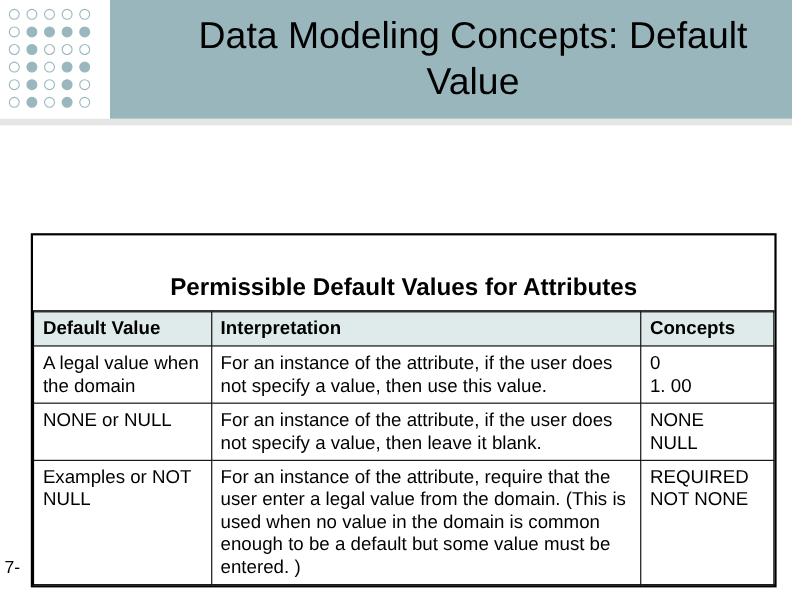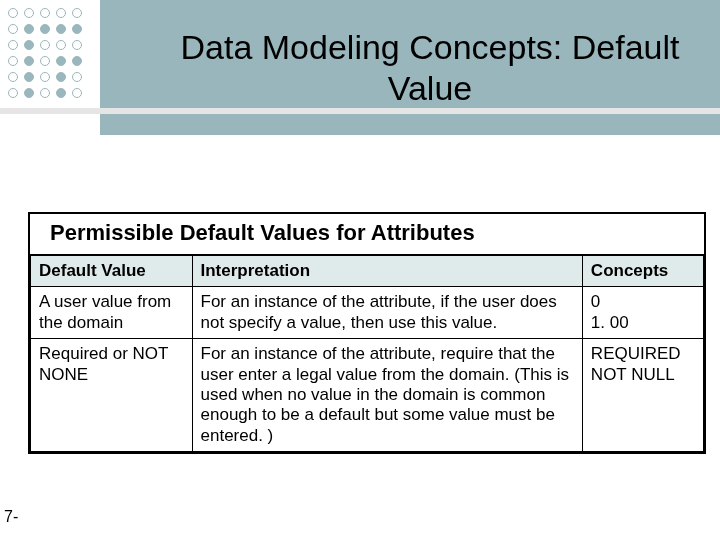--- a/index.html
+++ b/index.html
@@ -1,29 +1,29 @@
 <!DOCTYPE html>
 <html><head>
 <meta charset="utf-8">
 <style>
   * { box-sizing: border-box; margin: 0; padding: 0; }
   html, body { width: 720px; height: 540px; overflow: hidden; font-family: Arial, Helvetica, sans-serif; background: #fff; }
   .slide { position: relative; width: 720px; height: 540px; }
-  .title-band { position: absolute; left: 100px; top: 0; right: 0; height: 135px; background: #98b6bc; display: flex; align-items: center; justify-content: center; padding-left: 40px; }
+  .title-band { position: absolute; left: 100px; top: 0; right: 0; height: 108px; background: #98b6bc; display: flex; align-items: center; justify-content: center; padding-left: 40px; }
   .title-band h1 { font-size: 34px; font-weight: 400; color: #000; text-align: center; line-height: 1.2; }
   .dots { position: absolute; left: 8px; top: 8px; width: 88px; }
   .dot-row { display: flex; gap: 6px; margin-bottom: 6px; }
   .dot { width: 10px; height: 10px; border-radius: 50%; }
   .dot.o { background: #fff; border: 1.6px solid #9ab7bd; }
   .dot.f { background: #9ab7bd; border: 1.6px solid #9ab7bd; }
   .graystripe { position: absolute; left: 0; top: 108px; right: 0; height: 6px; background: #e5e5e5; }
   .bodytext { position: absolute; left: 100px; right: 24px; top: 124px; font-size: 24px; line-height: 1.2; }
   .bodytext .term { font-weight: 700; }
   .table-wrap { position: absolute; left: 28px; right: 14px; top: 212px; border: 2px solid #000; background: #fff; }
-  .table-title { font-weight: 700; font-size: 22px; padding: 6px 20px 8px; border-bottom: 1px solid #000; }
+  .table-title { text-align: center; font-weight: 700; font-size: 22px; padding: 6px 20px 8px; border-bottom: 1px solid #000; margin-top: 28px; }
   table { width: 100%; border-collapse: collapse; }
   th, td { border: 1px solid #000; padding: 5px 8px; vertical-align: top; font-size: 17px; line-height: 1.2; text-align: left; }
   thead th { background: #dfeaea; font-weight: 700; }
   .col1 { width: 24%; }
   .col2 { width: 58%; }
   .col3 { width: 18%; }
   .slidenum { position: absolute; left: 4px; bottom: 14px; font-size: 16px; color: #000; }
 </style>
 </head>
 <body>
@@ -91,29 +91,35 @@
         </colgroup>
       <thead>
         <tr>
           <th>Default Value</th>
           <th>Interpretation</th>
           <th>Concepts</th>
         </tr>
       </thead>
       <tbody>
         <tr>
-          <td>A user value from the domain</td>
+          <td>A legal value when the domain</td>
           <td>For an instance of the attribute, if the user does not specify a value, then use this value.</td>
           <td style="white-space:pre-line">0
 1. 00</td>
         </tr>
         <tr>
-          <td>Required or NOT NONE</td>
+          <td>NONE or NULL</td>
+          <td>For an instance of the attribute, if the user does not specify a value, then leave it blank.</td>
+          <td style="white-space:pre-line">NONE
+NULL</td>
+        </tr>
+        <tr>
+          <td>Examples or NOT NULL</td>
           <td>For an instance of the attribute, require that the user enter a legal value from the domain. (This is used when no value in the domain is common enough to be a default but some value must be entered. )</td>
           <td style="white-space:pre-line">REQUIRED
-NOT NULL</td>
+NOT NONE</td>
         </tr>
       </tbody>
     </table>
   </div>
 
   <div class="slidenum">7-</div>
 </div>
 
 </body></html>

